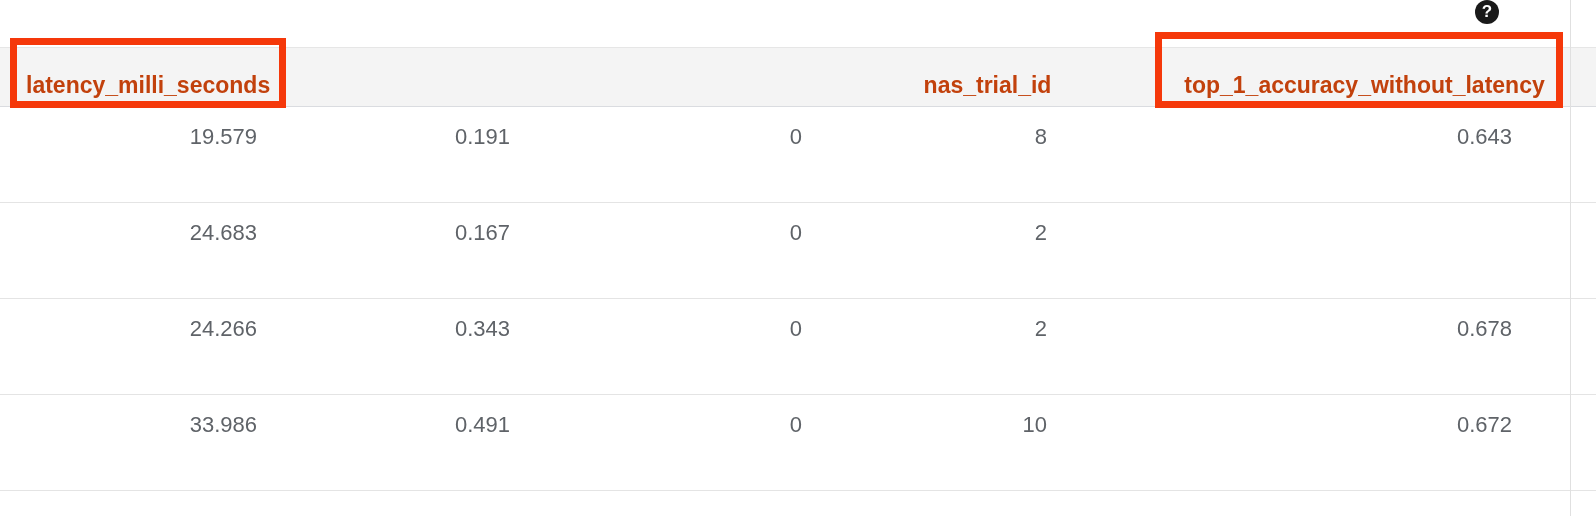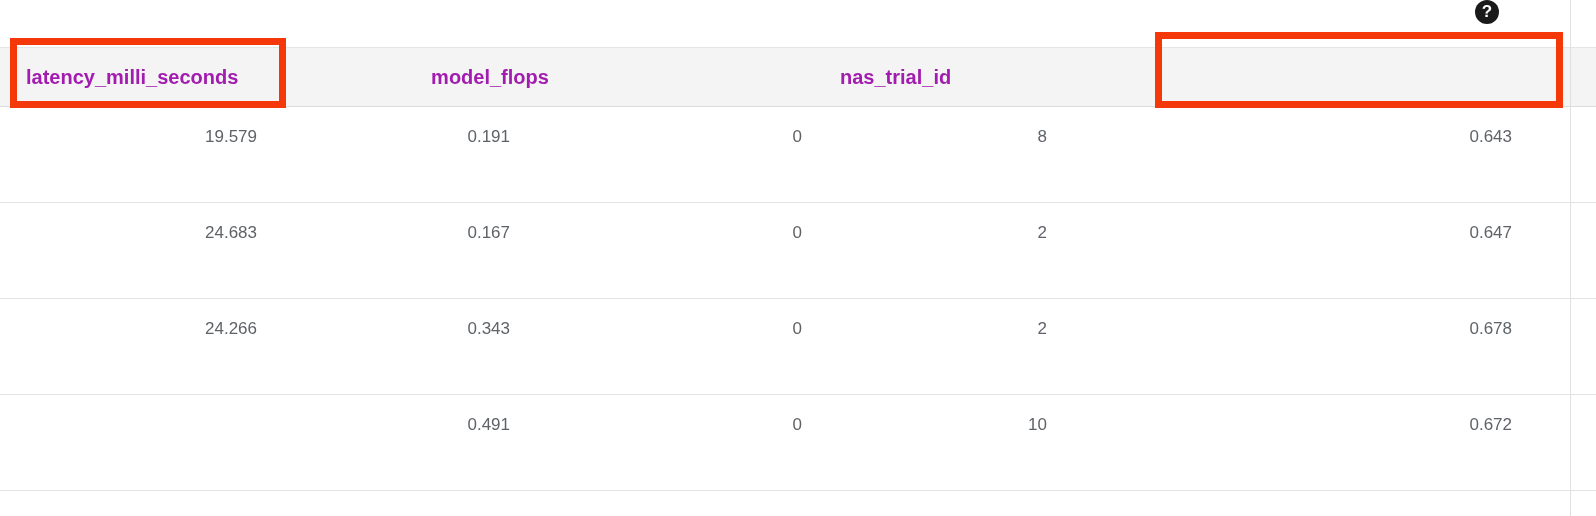--- a/index.html
+++ b/index.html
@@ -59,26 +59,26 @@
     width: 1570px;
     height: 60px;
     background: #f4f4f4;
     border-top: 1px solid #e6e6e6;
     border-bottom: 1px solid #dadce0;
     box-sizing: border-box;
   }
 
   .header-cell {
     position: absolute;
-    top: 0;
+    top: 8px;
     height: 58px;
     line-height: 58px;
-    font-size: 20px;
+    font-size: 23px;
     font-weight: bold;
-    color: #a21caf;
+    color: #c2410c;
     white-space: nowrap;
     overflow: hidden;
     box-sizing: border-box;
     cursor: pointer;
   }
 
   
   .body {
     position: absolute;
     left: 0;
@@ -95,21 +95,21 @@
     background: #ffffff;
     border-bottom: 1px solid #e4e4e4;
     box-sizing: border-box;
   }
 
   .data-cell {
     position: absolute;
     top: 0;
     height: 60px;
     line-height: 60px;
-    font-size: 17px;
+    font-size: 22px;
     color: #5f6368;
     text-align: right;
     white-space: nowrap;
     box-sizing: border-box;
   }
 
   
   .v-divider {
     position: absolute;
     top: 0;
@@ -151,53 +151,53 @@
 <body>
 
 <div id="table-root">
 
   <div class="top-strip">
     <div class="help-icon">?</div>
   </div>
 
   <div class="header-row">
     <div class="header-cell" style="left:26px; width:250px; text-align:left;">latency_milli_seconds</div>
-    <div class="header-cell" style="left:290px; width:400px; text-align:center;">model_flops</div>
-    <div class="header-cell" style="left:840px; width:295px; ">nas_trial_id</div>
+    <div class="header-cell" style="left:840px; width:295px; text-align:center;">nas_trial_id</div>
+    <div class="header-cell" style="left:1172px; width:385px; text-align:center;">top_1_accuracy_without_latency</div>
   </div>
 
   <div class="gutter-header"></div>
 
   <div class="body">
 
     <div class="data-row" style="top:0px;">
       <div class="data-cell" style="left:57px; width:200px;">19.579</div>
       <div class="data-cell" style="left:310px; width:200px;">0.191</div>
       <div class="data-cell" style="left:602px; width:200px;">0</div>
       <div class="data-cell" style="left:847px; width:200px;">8</div>
       <div class="data-cell" style="left:1312px; width:200px;text-align:right;">0.643</div>
     </div>
 
     <div class="data-row" style="top:96px;">
       <div class="data-cell" style="left:57px; width:200px;">24.683</div>
       <div class="data-cell" style="left:310px; width:200px;">0.167</div>
       <div class="data-cell" style="left:602px; width:200px;">0</div>
       <div class="data-cell" style="left:847px; width:200px;">2</div>
-      <div class="data-cell" style="left:1312px; width:200px;">0.647</div>
     </div>
 
     <div class="data-row" style="top:192px;">
       <div class="data-cell" style="left:57px; width:200px;">24.266</div>
       <div class="data-cell" style="left:310px; width:200px;">0.343</div>
       <div class="data-cell" style="left:602px; width:200px;">0</div>
       <div class="data-cell" style="left:847px; width:200px;">2</div>
       <div class="data-cell" style="left:1312px; width:200px;">0.678</div>
     </div>
 
     <div class="data-row" style="top:288px;">
+      <div class="data-cell" style="left:57px; width:200px;">33.986</div>
       <div class="data-cell" style="left:310px; width:200px;">0.491</div>
       <div class="data-cell" style="left:602px; width:200px;">0</div>
       <div class="data-cell" style="left:847px; width:200px;">10</div>
       <div class="data-cell" style="left:1312px; width:200px;">0.672</div>
     </div>
 
   </div>
 
   <div class="gutter-row" style="top:107px;"></div>
   <div class="gutter-row" style="top:203px;"></div>

